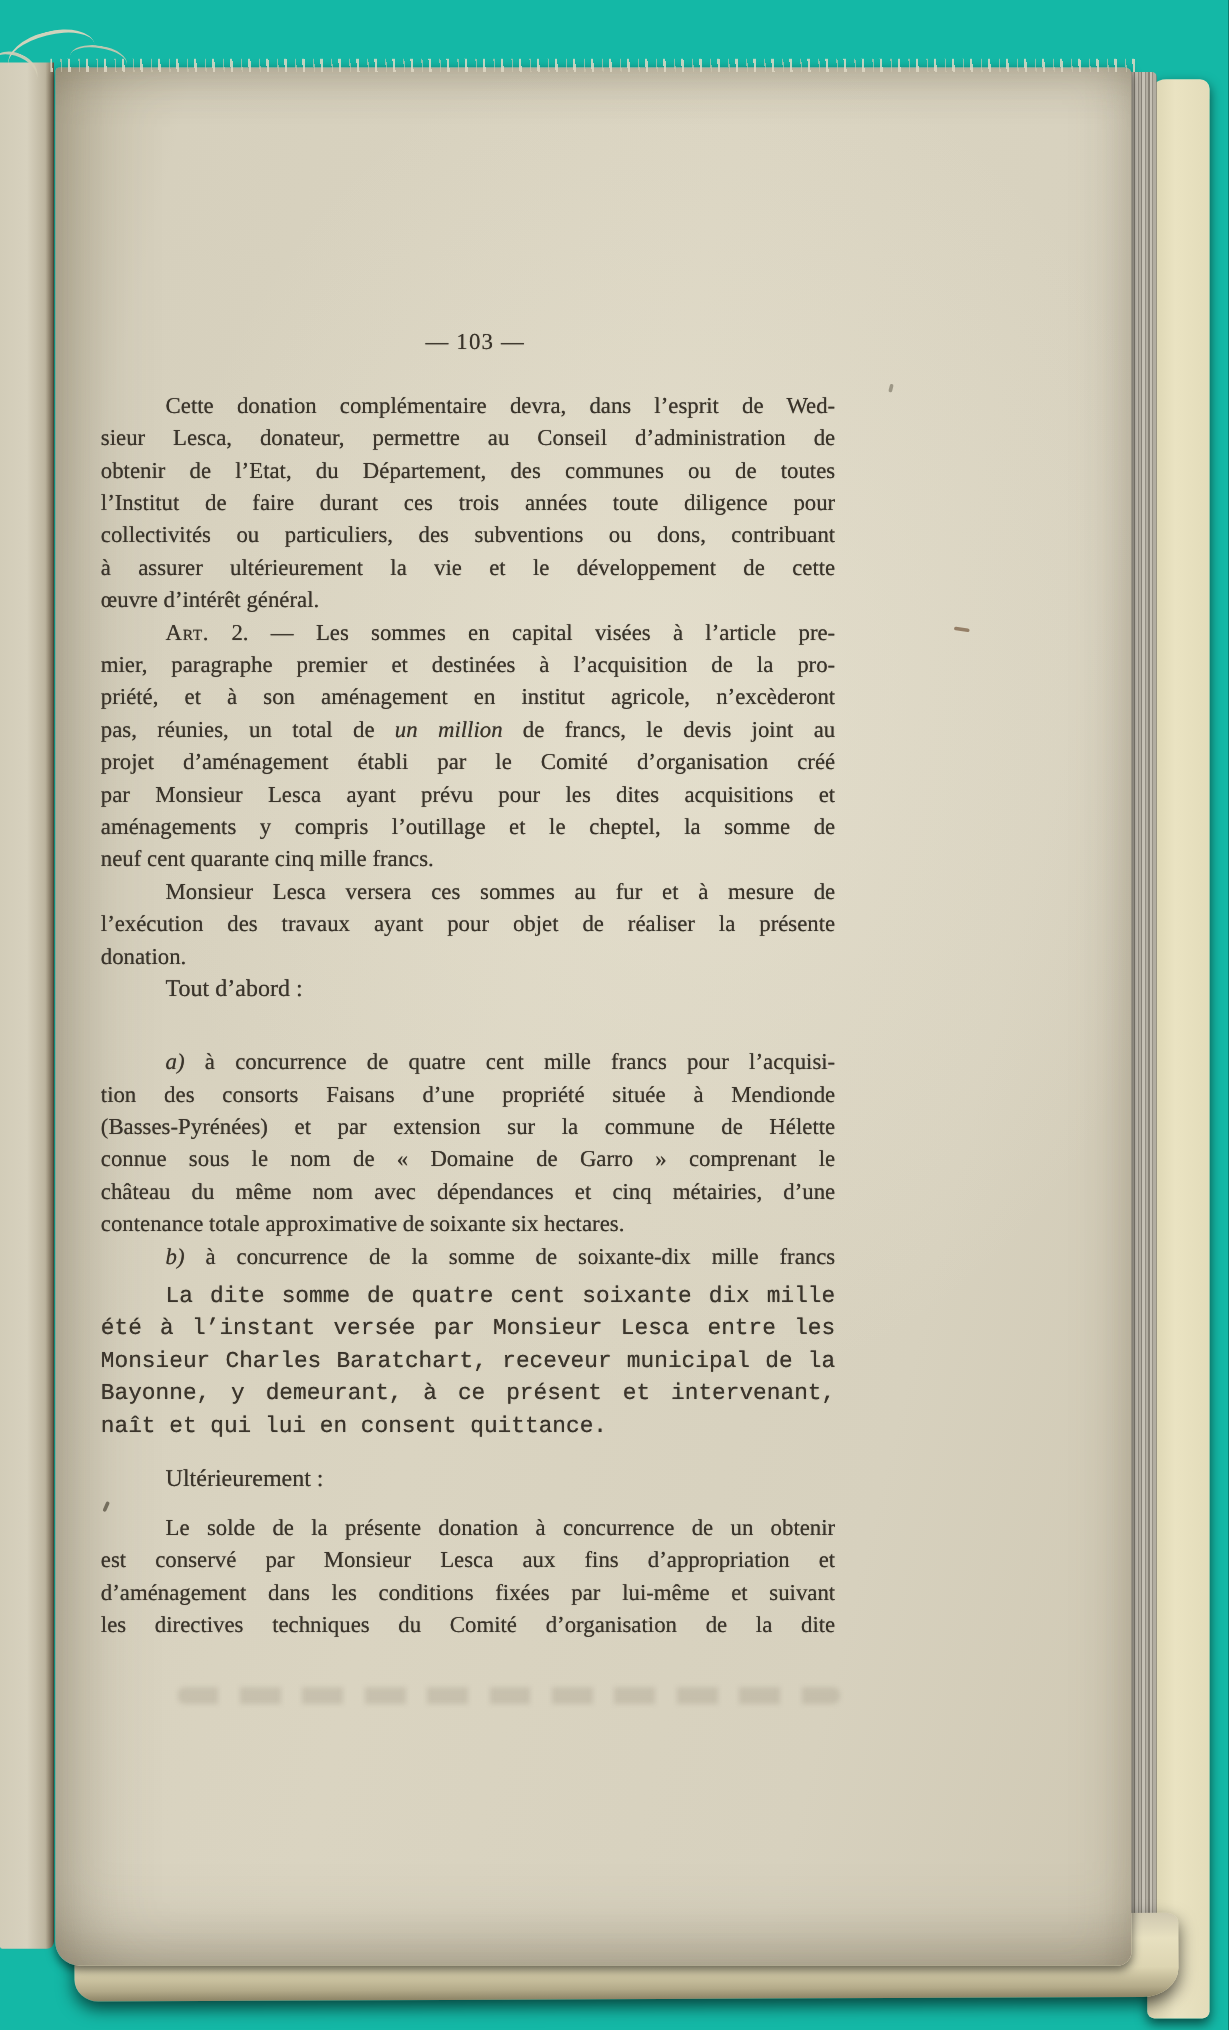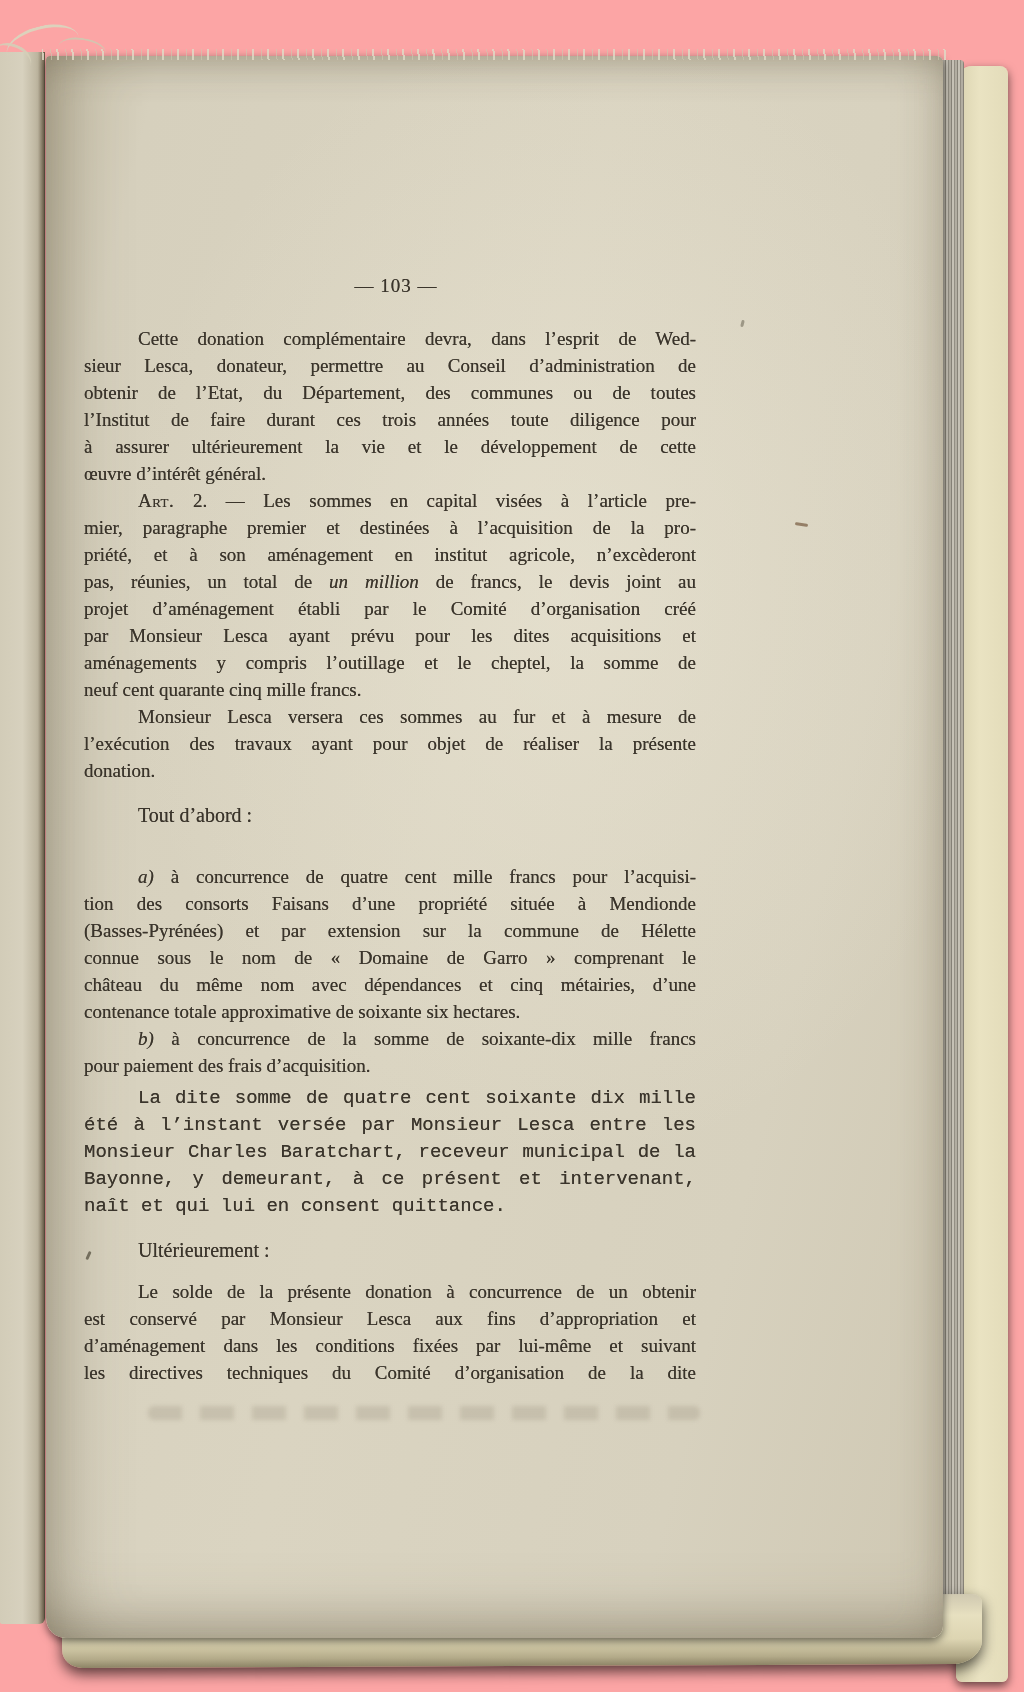--- a/index.html
+++ b/index.html
@@ -1,18 +1,18 @@
 <!DOCTYPE html>
 <html style="--background: #0d0c0a; --paper: #d8d2bf; --ink: #3a342b; --backing-page: #e8e1bf;"><head>
 <meta charset="utf-8">
 <style>
   html,body{margin:0;padding:0;background:#0d0c0a;}
   .scan{
     position:relative;width:1024px;height:1692px;overflow:hidden;
-    background:#fca5a5;
+    background:#14b8a6;
     font-family:"Liberation Serif","DejaVu Serif",serif;
   }
   
   .left-page{
     position:absolute;left:0;top:52px;width:45px;height:1572px;
     background:linear-gradient(90deg,#d2ccb8 0%,#d7d1be 50%,#bcb49e 84%,#82755e 97%,#564b3a 100%);
     border-radius:0 0 6px 2px;
   }
   
   .backing-page{
@@ -85,21 +85,21 @@
   .line{
     line-height:27px;height:27px;overflow:hidden;
     text-align:justify;text-align-last:justify;
   }
   .line.endline{text-align-last:left;}
   .para.body .line:first-child{text-indent:54px;}
   .para.heading .line{text-indent:54px;text-align-last:left;font-size:20px;}
   .italic{font-style:italic;}
   .smallcaps{font-variant-caps:small-caps;letter-spacing:.5px;}
   #paragraphs .para:nth-child(2){}
-  #paragraphs .para:nth-child(4){margin-top:18px;}
+  #paragraphs .para:nth-child(4){}
   #paragraphs .para:nth-child(5){margin-top:34px;}
   #paragraphs .para:nth-child(6){}
   #paragraphs .para:nth-child(7){margin-top:6px;font-family:Liberation Mono, monospace;}
   #paragraphs .para:nth-child(8){margin-top:17px;}
   #paragraphs .para:nth-child(9){margin-top:14px;}
 </style>
 </head>
 <body>
 
 <div class="scan">
@@ -120,20 +120,21 @@
   <div class="ghost"></div>
 
   <div class="text-block">
     <div class="page-number">— 103 —</div>
     <div id="paragraphs">
         <div class="para body">
           <div class="line">Cette donation complémentaire devra, dans l’esprit de Wed-</div>
           <div class="line">sieur Lesca, donateur, permettre au Conseil d’administration de</div>
           <div class="line">obtenir de l’Etat, du Département, des communes ou de toutes</div>
           <div class="line">l’Institut de faire durant ces trois années toute diligence pour</div>
+          <div class="line">collectivités ou particuliers, des subventions ou dons, contribuant</div>
           <div class="line">à assurer ultérieurement la vie et le développement de cette</div>
           <div class="line endline">œuvre d’intérêt général.</div>
         </div>
         <div class="para body">
           <div class="line"><span class="smallcaps">Art.</span><span> 2. — Les sommes en capital visées à l’article pre-</span></div>
           <div class="line">mier, paragraphe premier et destinées à l’acquisition de la pro-</div>
           <div class="line">priété, et à son aménagement en institut agricole, n’excèderont</div>
           <div class="line"><span>pas, réunies, un total de </span><span class="italic">un million</span><span> de francs, le devis joint au</span></div>
           <div class="line">projet d’aménagement établi par le Comité d’organisation créé</div>
           <div class="line">par Monsieur Lesca ayant prévu pour les dites acquisitions et</div>
@@ -151,21 +152,20 @@
         <div class="para body">
           <div class="line"><span class="italic">a)</span><span> à concurrence de quatre cent mille francs pour l’acquisi-</span></div>
           <div class="line">tion des consorts Faisans d’une propriété située à Mendionde</div>
           <div class="line">(Basses-Pyrénées) et par extension sur la commune de Hélette</div>
           <div class="line">connue sous le nom de « Domaine de Garro » comprenant le</div>
           <div class="line">château du même nom avec dépendances et cinq métairies, d’une</div>
           <div class="line endline">contenance totale approximative de soixante six hectares.</div>
         </div>
         <div class="para body">
           <div class="line"><span class="italic">b)</span><span> à concurrence de la somme de soixante-dix mille francs</span></div>
-          <div class="line endline">pour paiement des frais d’acquisition.</div>
         </div>
         <div class="para body">
           <div class="line">La dite somme de quatre cent soixante dix mille francs a</div>
           <div class="line">été à l’instant versée par Monsieur Lesca entre les mains de</div>
           <div class="line">Monsieur Charles Baratchart, receveur municipal de la Ville de</div>
           <div class="line">Bayonne, y demeurant, à ce présent et intervenant, qui le recon-</div>
           <div class="line endline">naît et qui lui en consent quittance.</div>
         </div>
         <div class="para heading">
           <div class="line endline">Ultérieurement :</div>

